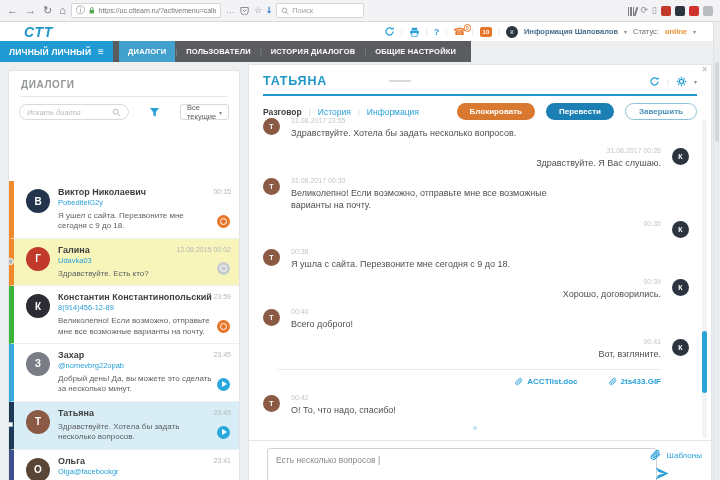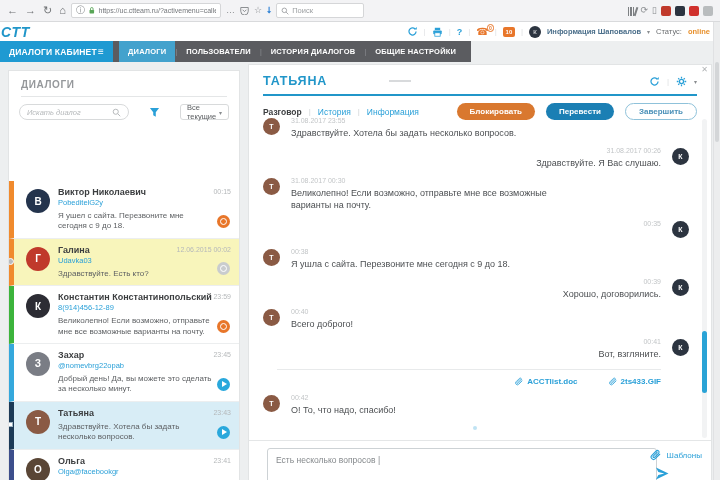--- a/index.html
+++ b/index.html
@@ -18,21 +18,21 @@
   .bico{color:#8a8d90;font-size:9px;line-height:1;}
   .searchbox{width:88px;height:15px;background:#fff;border:1px solid #d5d6d8;border-radius:2px;
              display:flex;align-items:center;gap:3px;padding:0 4px;font-size:7.5px;color:#9b9ea1;}
   .extrow{margin-left:auto;display:flex;gap:4px;align-items:center;}
   .extrow .sq{width:10px;height:10px;border-radius:2px;}
   .libico{display:flex;gap:1px;align-items:flex-end;height:10px;}
   .libico i{display:block;width:1.5px;background:#7d8083;height:9px;}
   .libico i:last-child{transform:rotate(18deg);}
 
   
-  .ahdr{position:absolute;top:22px;left:0;right:0;height:19px;background:#fff;display:flex;align-items:center;padding:0 1px;}
+  .ahdr{position:absolute;top:22px;left:0;right:0;height:19px;background:#fff;display:flex;align-items:center;padding:0 24px;}
   .logo{font-size:14px;font-weight:bold;font-style:italic;color:#2196c9;letter-spacing:.5px;line-height:1;}
   .hicons{margin-left:auto;display:flex;align-items:center;gap:6px;font-size:8px;color:#2aa0d8;}
   .hsep{color:#dfe1e3;font-size:8px;}
   .qmark{font-weight:bold;font-size:9px;color:#2aa0d8;}
   .phoneic{color:#e8762a;font-size:10px;position:relative;line-height:1;}
   .minibadge{position:absolute;top:-3px;right:-5px;background:#fff;border:1px solid #e8762a;color:#e8762a;
              font-size:5px;border-radius:4px;padding:0 1px;font-weight:bold;line-height:1.2;}
   .chatbadge{min-width:12px;height:10px;background:#e8762a;border-radius:2px;color:#fff;font-size:6px;
              display:flex;align-items:center;justify-content:center;font-weight:bold;padding:0 1px;}
   .uavatar{width:12px;height:12px;border-radius:50%;background:#2c3440;color:#fff;font-size:6px;
@@ -200,21 +200,21 @@
       <span class="uname">Информация Шаповалов</span>
       <span class="caret">▾</span>
       <span class="statuslbl">Статус:</span>
       <span class="statusval">online</span>
       <span class="caret">▾</span>
     </span>
   </div>
 
   <div class="nrow">
     <div class="cab">
-      <span>ДИАЛОГИ КАБИНЕТ</span>
+      <span>ЛИЧНЫЙ ЛИЧНЫЙ</span>
       <span class="burger">≡</span>
     </div>
     <div class="menu">
         <span class="mitem active">
           <span>ДИАЛОГИ</span>
         </span>
         <span class="msep">|</span>
         <span class="mitem">
           <span>ПОЛЬЗОВАТЕЛИ</span>
         </span>

